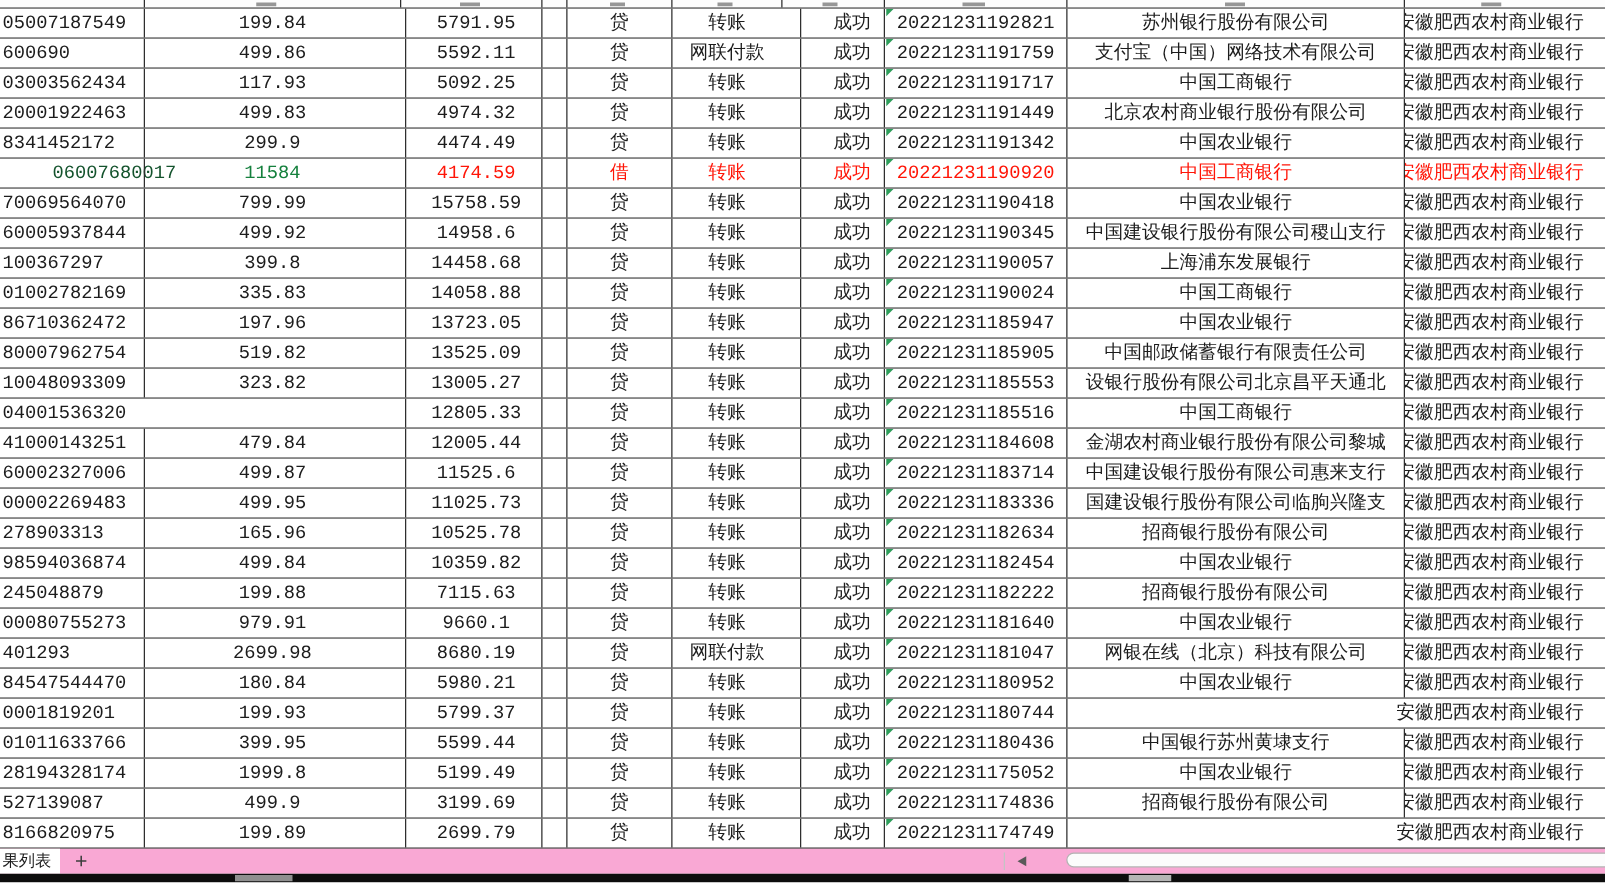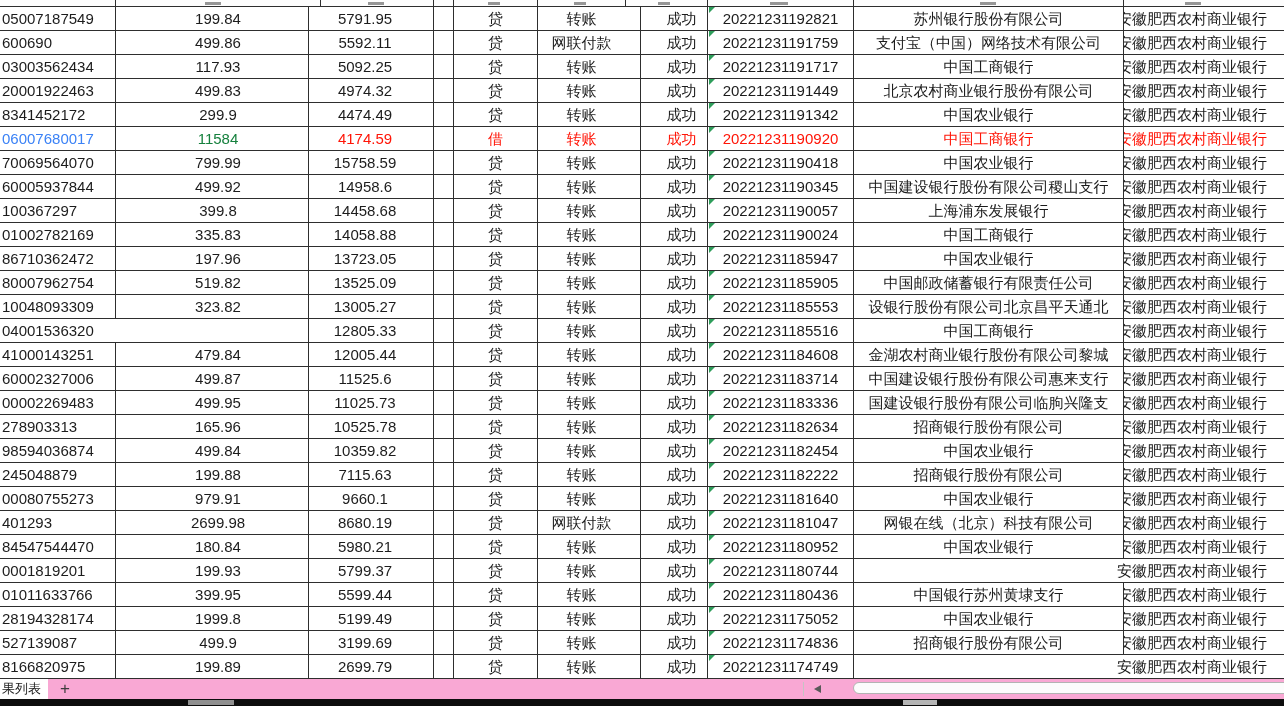--- a/index.html
+++ b/index.html
@@ -5,28 +5,28 @@
   html,body{margin:0;padding:0;background:#cfcfcf;}
   .sheet{
     position:relative;width:1284px;height:706px;background:#ffffff;overflow:hidden;
     font-family:"Liberation Sans", sans-serif;color:#1c1c1c;
   }
   
   .top-sliver{position:absolute;top:0;left:0;width:1284px;height:6px;background:#fdfdfd;border-bottom:1px solid #2e2e2e;box-sizing:content-box;}
   .sliver-mark{position:absolute;top:2px;height:3px;background:#979797;}
   .vline{position:absolute;top:0;width:1px;height:6px;background:#2e2e2e;}
   
-  #rows{position:absolute;top:7px;left:0;width:1080px;}
+  #rows{position:absolute;top:7px;left:0;width:1080px;font-family:Liberation Mono, monospace;}
   .row{position:relative;width:1284px;height:23px;border-bottom:1px solid #2e2e2e;background:#fff;}
   .cell{position:absolute;top:0;height:23px;line-height:23px;font-size:15px;white-space:nowrap;overflow:hidden;box-sizing:border-box;}
   .bl{border-left:1px solid #2e2e2e;}
   .center{text-align:center;}
   .acc{left:0;width:115px;padding-left:2px;}
   .amt{left:115px;width:205px;}
-  .bal{left:308px;width:113px;}
+  .bal{left:324px;width:113px;}
   .gap{left:433px;width:20px;}
   .flag{left:453px;width:84px;}
   .type{left:537px;width:88px;}
   .status{left:640px;width:82px;}
   .time{left:707px;width:146px;}
   .bank{left:853px;width:270px;}
   .payee{left:1123px;width:161px;text-indent:-7px;}
   .payee-full{left:1117px;width:167px;text-indent:0;}
   .tri{position:absolute;left:1px;top:0;width:0;height:0;
        border-top:6px solid #2e9e5b;border-right:6px solid transparent;}
@@ -125,21 +125,21 @@
         <div class="cell bal bl center">4474.49</div>
         <div class="cell gap bl"></div>
         <div class="cell flag bl center">贷</div>
         <div class="cell type bl center">转账</div>
         <div class="cell status bl center">成功</div>
         <div class="cell time bl center">20221231191342<div class="tri"></div></div>
         <div class="cell bank bl center">中国农业银行</div>
         <div class="cell payee bl">安徽肥西农村商业银行</div>
       </div>
       <div class="row">
-        <div class="cell acc" style="color: #3b82f6;">06007680017</div>
+        <div class="cell acc" style="color: #14532d; margin-left: 40px;">06007680017</div>
         <div class="cell amt bl center" style="color: #15803d;">11584</div>
         <div class="cell bal bl center" style="color: rgb(255, 21, 7);">4174.59</div>
         <div class="cell gap bl"></div>
         <div class="cell flag bl center" style="color: rgb(255, 21, 7);">借</div>
         <div class="cell type bl center" style="color: rgb(255, 21, 7);">转账</div>
         <div class="cell status bl center" style="color: rgb(255, 21, 7);">成功</div>
         <div class="cell time bl center" style="color: rgb(255, 21, 7);">20221231190920<div class="tri"></div></div>
         <div class="cell bank bl center" style="color: rgb(255, 21, 7);">中国工商银行</div>
         <div class="cell payee bl" style="color: rgb(255, 21, 7);">安徽肥西农村商业银行</div>
       </div>

